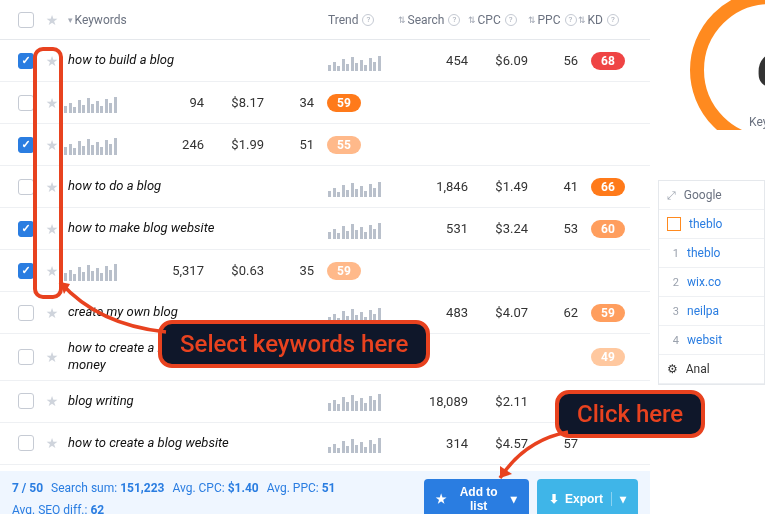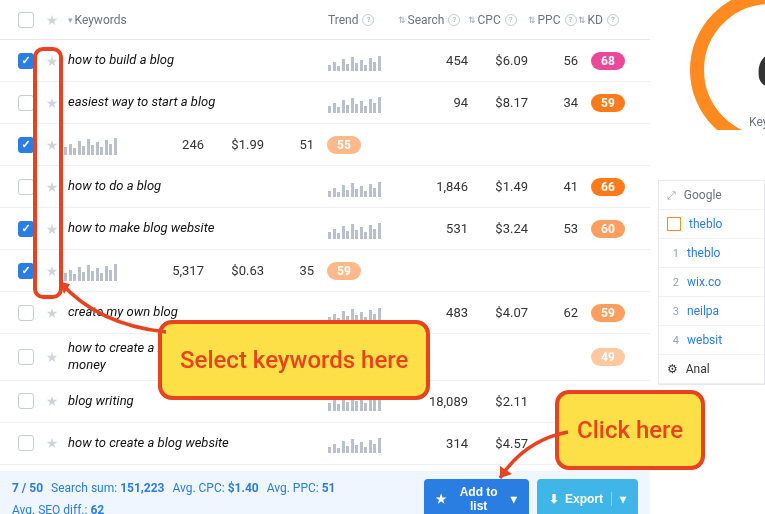--- a/index.html
+++ b/index.html
@@ -53,21 +53,21 @@
   .side-list { border:1px solid #e5e8ec; margin-top:50px; font-size:12px; }
   .side-row { display:flex; align-items:center; gap:8px; padding:7px 8px; border-bottom:1px solid #eef0f3; white-space:nowrap; overflow:hidden; }
   .side-row .idx { color:#9aa1ad; width:12px; text-align:right; font-size:11px; }
   .side-row a { color:#2a7de1; text-decoration:none; }
   .side-row.head { color:#6b7280; }
   .expand-icon { color:#9aa1ad; font-size:11px; }
   .fav-icon { width:14px; height:14px; border:1px solid #ff8a1f; display:inline-block; }
 
   
   .ann-box { position:absolute; border:4px solid #e8421f; border-radius:10px; pointer-events:none; }
-  .ann-callout { position:absolute; border:4px solid #e8421f; border-radius:14px; background:#fde047; color:#e8421f; font-size:24px; font-weight:500; padding:22px 18px; pointer-events:none; white-space:nowrap; }
+  .ann-callout { position:absolute; border:4px solid #e8421f; border-radius:14px; background:#0f172a; color:#e8421f; font-size:24px; font-weight:500; padding:6px 18px; pointer-events:none; white-space:nowrap; }
   svg.ann-arrow { position:absolute; pointer-events:none; }
 </style>
 </head>
 <body>
 
 <div class="main">
   <div class="table-panel">
 
     <div class="thead">
       <div class="col-chk">
@@ -127,30 +127,29 @@
               <span style="height: 11px;"></span>
               <span style="height: 6px;"></span>
               <span style="height: 13px;"></span>
               <span style="height: 9px;"></span>
               <span style="height: 15px;"></span>
             </div>
           </div>
           <div class="col-search num">454</div>
           <div class="col-cpc num">$6.09</div>
           <div class="col-ppc num">56</div>
-          <div class="col-kd"><span class="kd-pill" style="background: #ec4899;">68</span></div>
-        </div>
-        <div class="trow">
-          <div class="col-chk">
-            <span class="chk"></span>
-          </div>
-          <div class="col-star">
-            <span class="star-icon">★</span>
-          </div>
-          <div class="col-kw">easiest way to start a blog</div>
+          <div class="col-kd"><span class="kd-pill" style="background: #ef4444;">68</span></div>
+        </div>
+        <div class="trow">
+          <div class="col-chk">
+            <span class="chk"></span>
+          </div>
+          <div class="col-star">
+            <span class="star-icon">★</span>
+          </div>
           <div class="col-trend">
             <div class="trend-bars">
               <span style="height: 7px;"></span>
               <span style="height: 10px;"></span>
               <span style="height: 6px;"></span>
               <span style="height: 13px;"></span>
               <span style="height: 8px;"></span>
               <span style="height: 15px;"></span>
               <span style="height: 9px;"></span>
               <span style="height: 12px;"></span>

